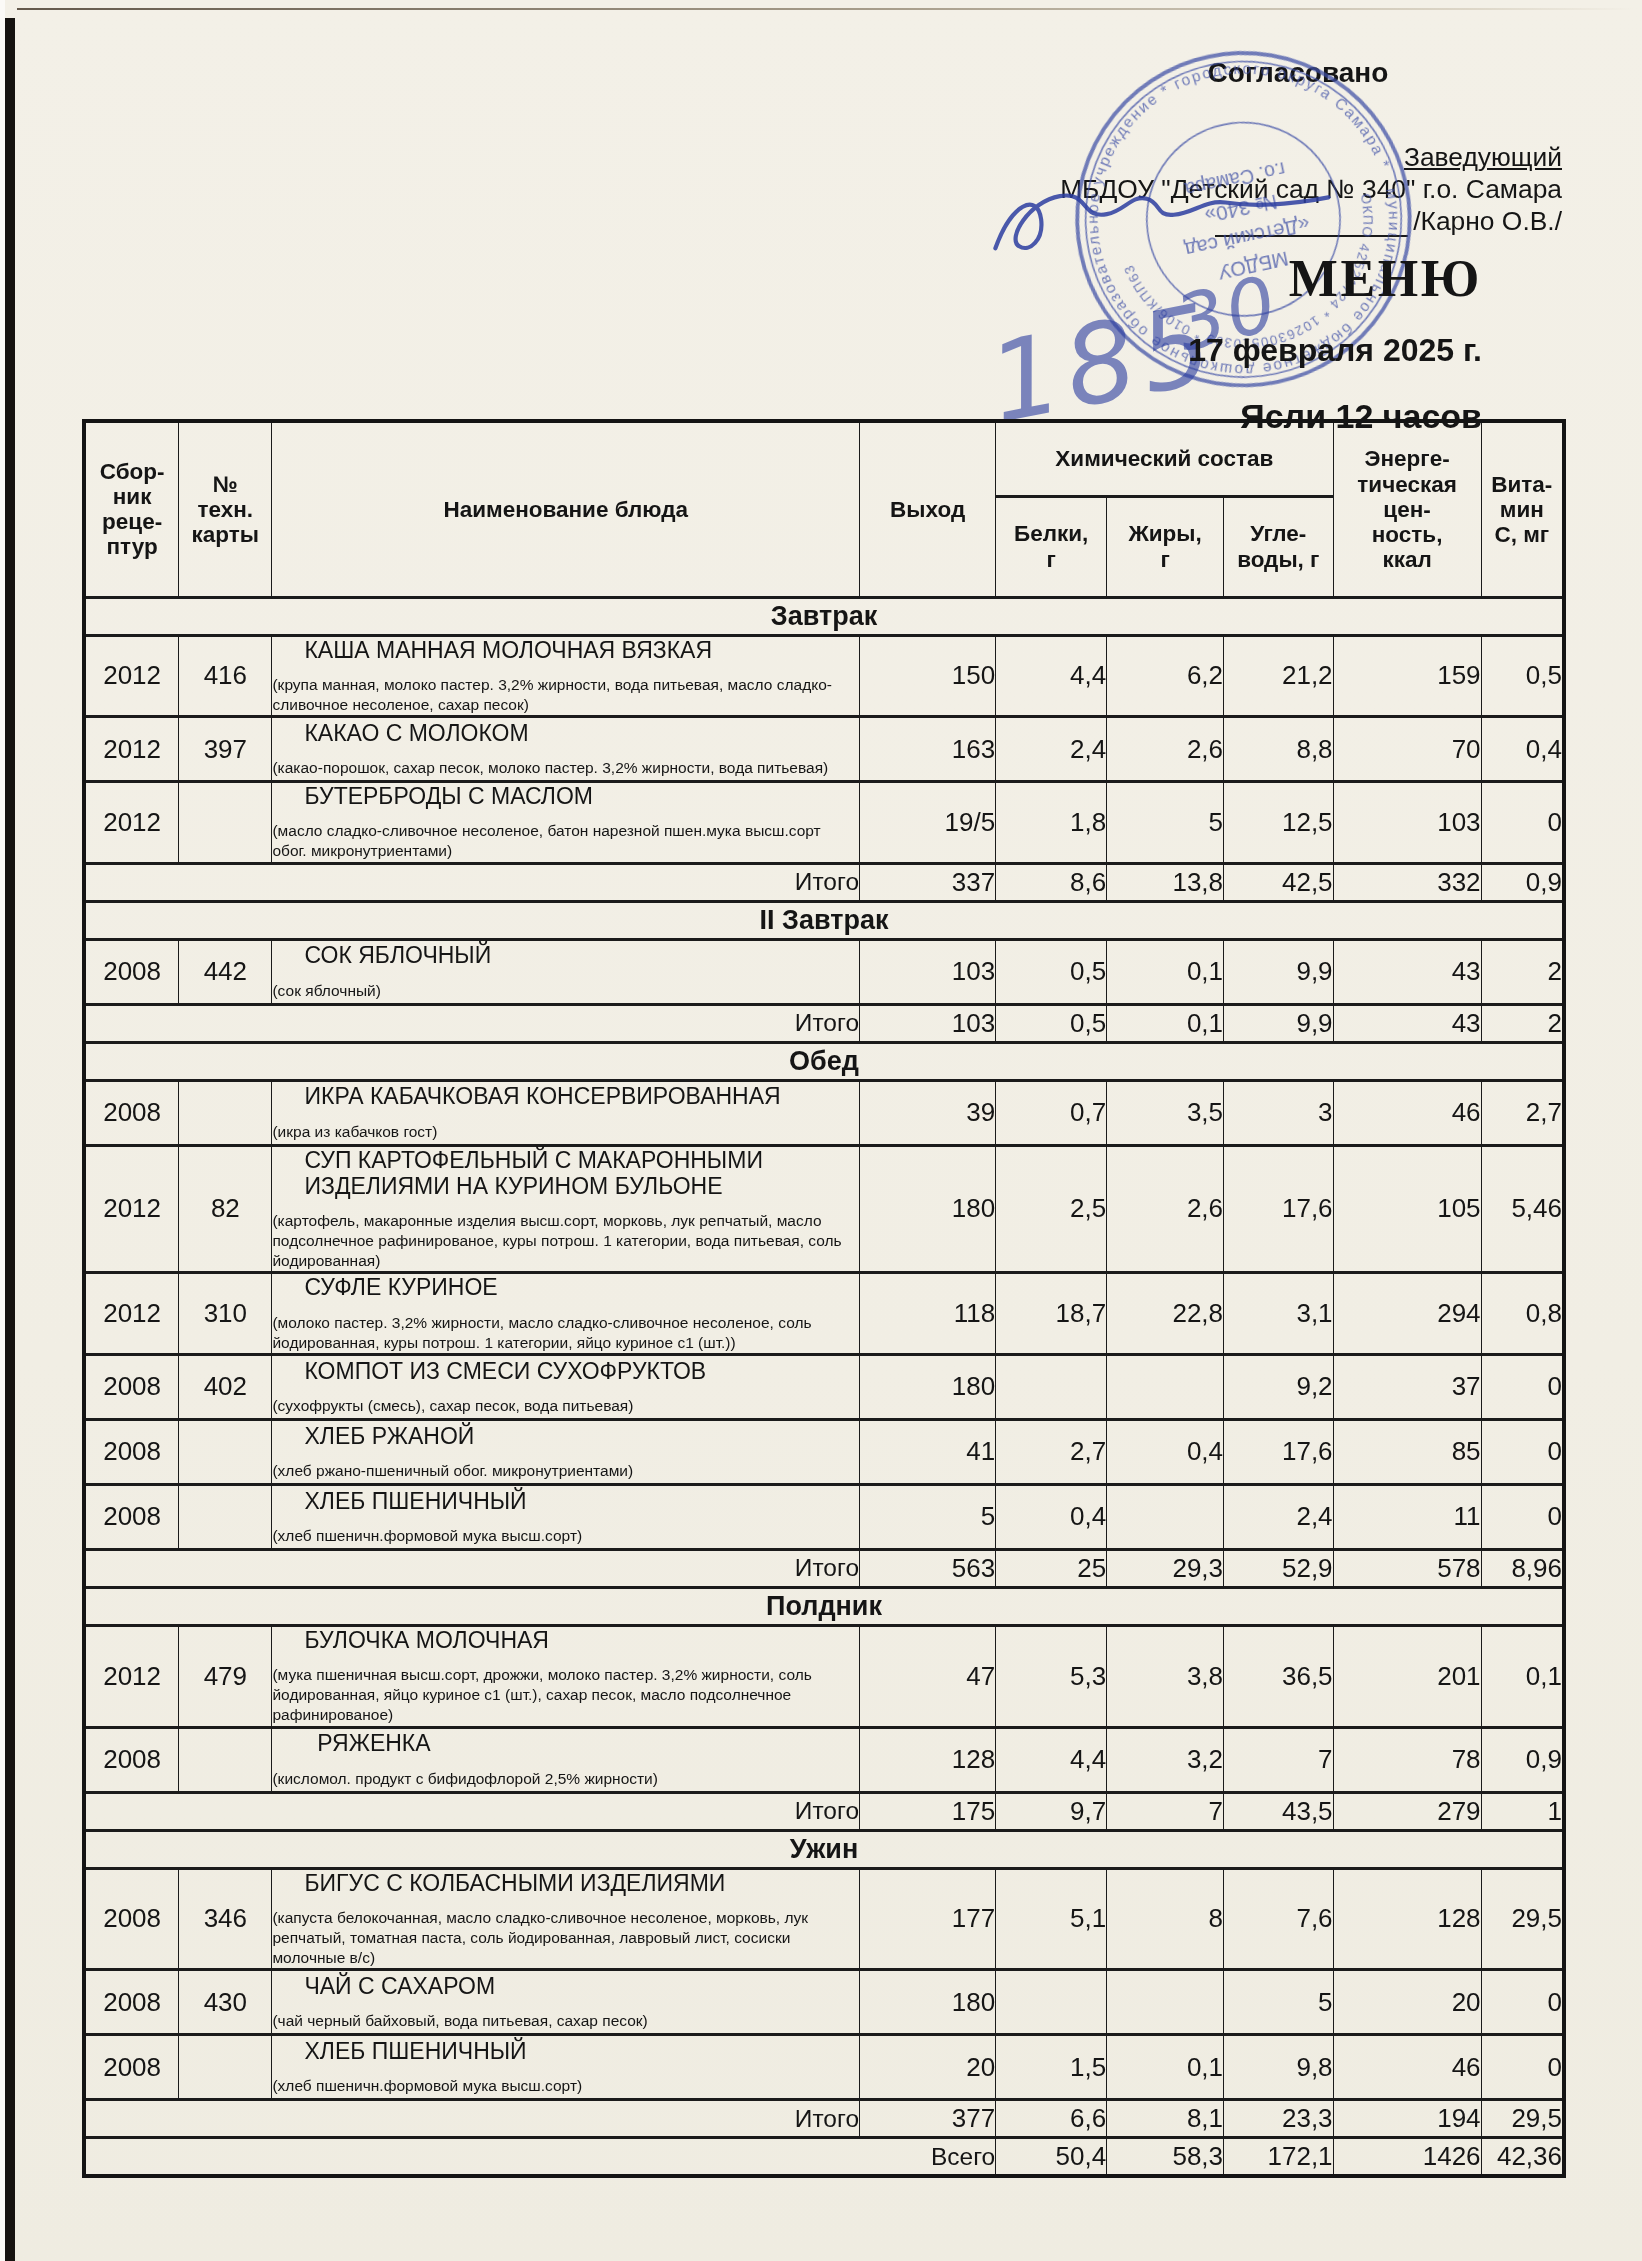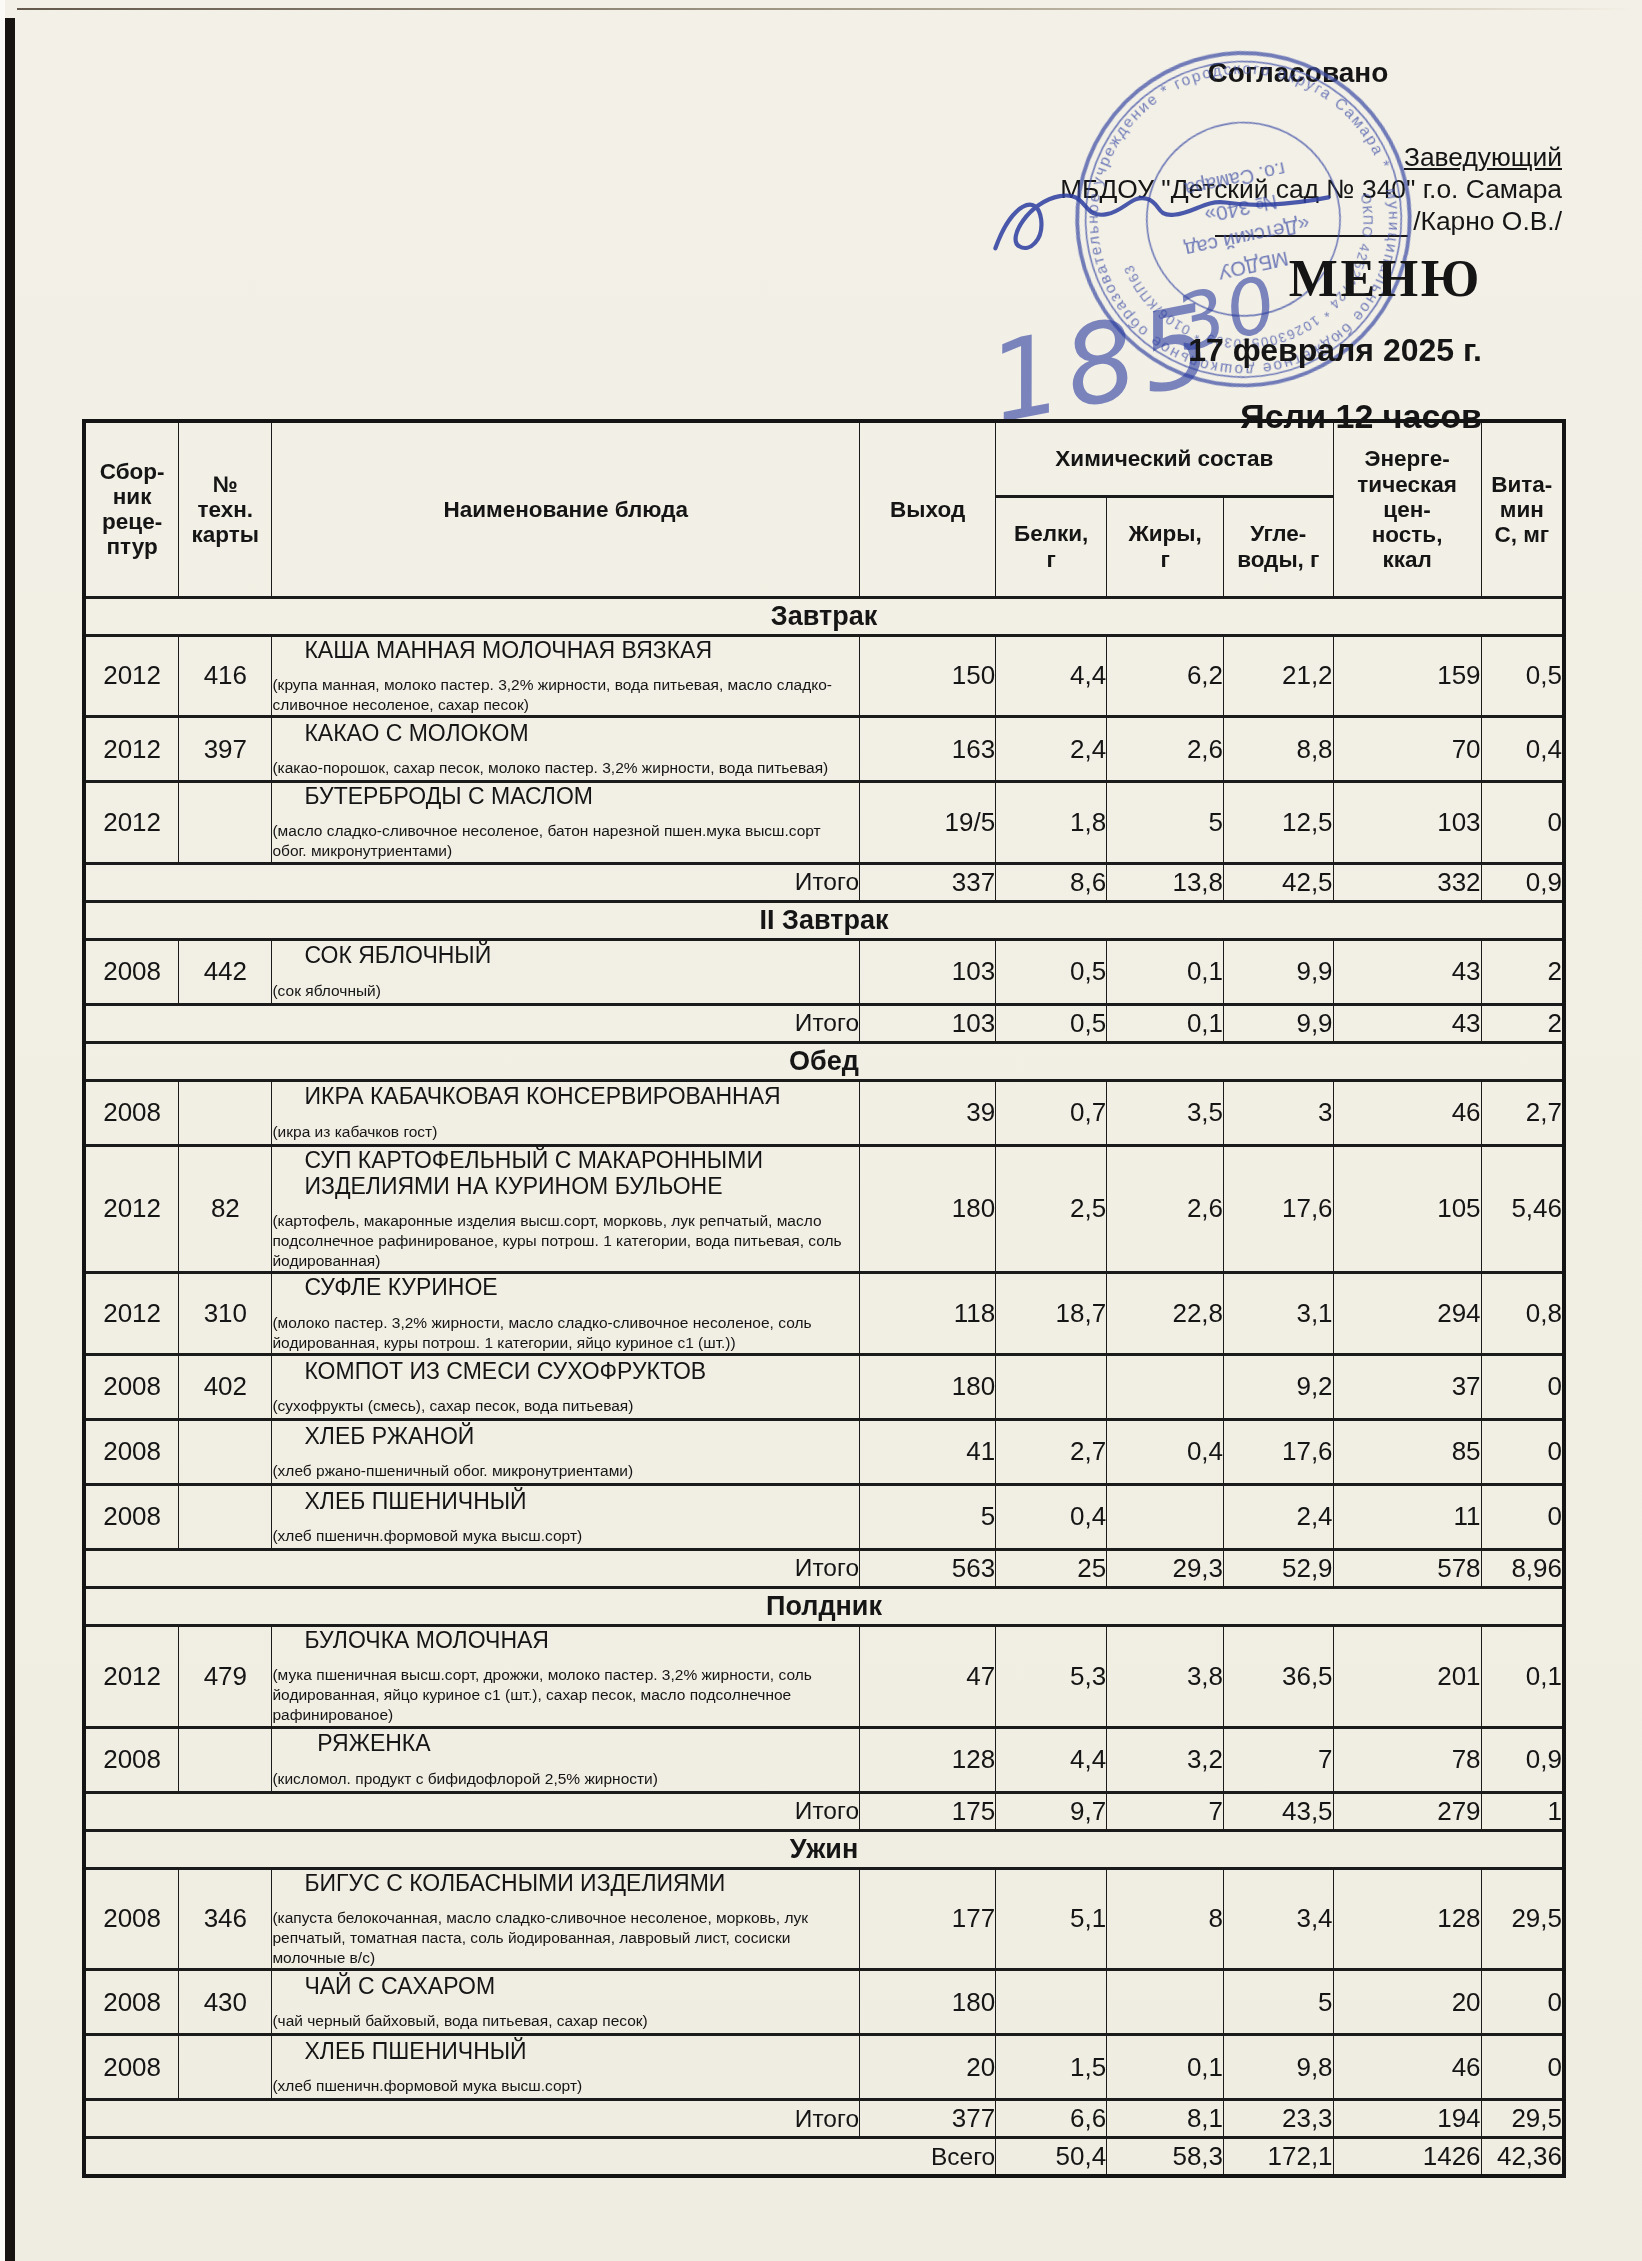--- a/index.html
+++ b/index.html
@@ -370,21 +370,21 @@
         <tr class="dish-row">
           <td class="cell-code">2008</td>
           <td class="cell-code">346</td>
           <td class="dish-cell">
             <div class="dish-name">БИГУС С КОЛБАСНЫМИ ИЗДЕЛИЯМИ</div>
             <div class="dish-ing">(капуста белокочанная, масло сладко-сливочное несоленое, морковь, лук репчатый, томатная паста, соль йодированная, лавровый лист, сосиски молочные в/с)</div>
           </td>
           <td class="cell-num cell-out">177</td>
           <td class="cell-num">5,1</td>
           <td class="cell-num">8</td>
-          <td class="cell-num">3,4</td>
+          <td class="cell-num">7,6</td>
           <td class="cell-num">128</td>
           <td class="cell-num">29,5</td>
         </tr>
         <tr class="dish-row">
           <td class="cell-code">2008</td>
           <td class="cell-code">430</td>
           <td class="dish-cell">
             <div class="dish-name">ЧАЙ С САХАРОМ</div>
             <div class="dish-ing">(чай черный байховый, вода питьевая, сахар песок)</div>
           </td>

